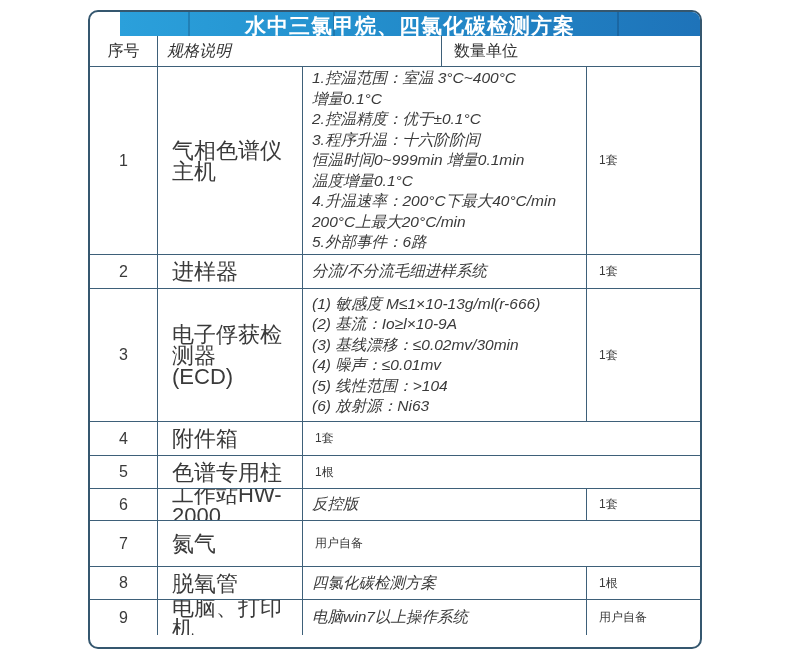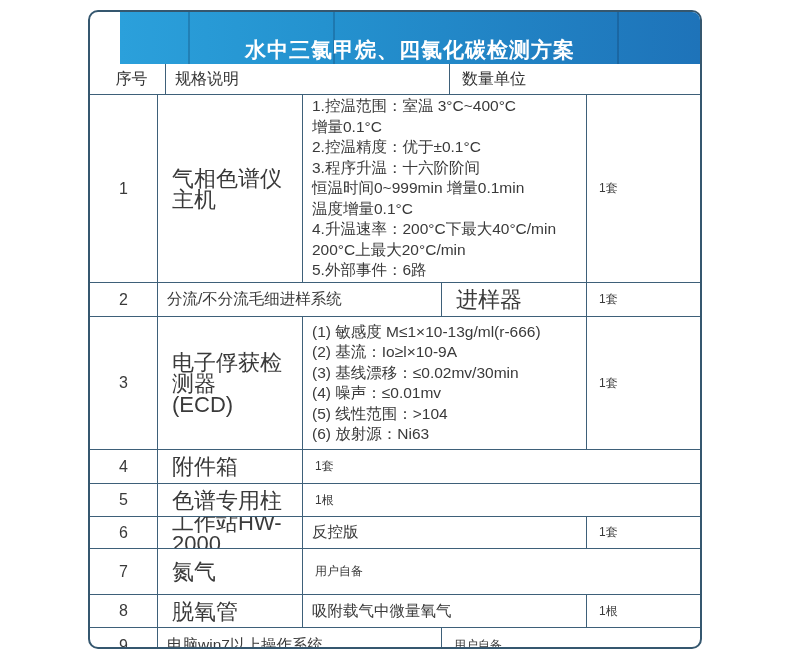--- a/index.html
+++ b/index.html
@@ -14,52 +14,52 @@
     left: 88px; top: 10px;
     width: 614px; height: 639px;
     box-sizing: border-box;
     border: 2px solid #35576F;
     border-radius: 10px;
     overflow: hidden;
     background: #ffffff;
   }
   .titlebar {
     position: relative;
-    height: 52px;
+    height: 24px;
     background: linear-gradient(90deg, #2BA0DB 0%, #2492CF 35%, #1E73B9 100%);
-    display: flex; align-items: flex-end; justify-content: center; margin-left: 30px;
+    display: flex; align-items: flex-start; justify-content: center; margin-left: 30px;
   }
   .titlebar .vline {
     position: absolute; top: 0; bottom: 0; width: 2px;
     background: rgba(13, 48, 84, 0.25);
   }
   .vl1 { left: 68px; } .vl2 { left: 213px; } .vl3 { left: 497px; }
   .title-text {
     position: relative;
     color: #ffffff;
     font-size: 21px;
     font-weight: bold;
     letter-spacing: 1px;
     z-index: 2;
   }
   .row {
     display: flex;
     box-sizing: border-box;
     border-top: 1.5px solid #3E6079;
   }
-  .row.hdr { border-top: none; padding-left: 8px; }
+  .row.hdr { border-top: none; }
   .cell {
     box-sizing: border-box;
     display: flex;
     align-items: center;
     overflow: hidden;
   }
   .c-no   { width: 68px;  justify-content: center; border-right: 1.5px solid #3E6079; font-size: 16px; }
   .c-name { width: 145px; padding-left: 14px; border-right: 1.5px solid #3E6079; font-size: 22px; white-space: pre-line; line-height: 21px; }
-  .c-spec { width: 284px; padding-left: 9px; padding-right: 4px; border-right: 1.5px solid #3E6079; font-size: 15.5px; white-space: pre-line; line-height: 20.5px; }
+  .c-spec { width: 284px; padding-left: 9px; padding-right: 4px; border-right: 1.5px solid #3E6079; font-size: 15.5px; white-space: pre-line; line-height: 20.5px; font-style: italic; }
   .c-qty  { flex: 1; padding-left: 12px; font-size: 12px; }
   .hdr .cell { font-size: 16px; color: #333; }
   
   .rh0 { height: 30px; }
   .rh1 { height: 188px; }
   .rh2 { height: 34px; }
   .rh3 { height: 133px; }
   .rh4 { height: 34px; }
   .rh5 { height: 33px; }
   .rh6 { height: 32px; }
@@ -95,22 +95,22 @@
 恒温时间0~999min 增量0.1min
 温度增量0.1°C
 4.升温速率：200°C下最大40°C/min
 200°C上最大20°C/min
 5.外部事件：6路</div>
     <div class="cell c-qty">1套</div>
   </div>
 
   <div class="row rh2">
     <div class="cell c-no">2</div>
+    <div class="cell c-name">进样器</div>
     <div class="cell c-spec">分流/不分流毛细进样系统</div>
-    <div class="cell c-name">进样器</div>
     <div class="cell c-qty">1套</div>
   </div>
 
   <div class="row rh3">
     <div class="cell c-no">3</div>
     <div class="cell c-name">电子俘获检测器
 (ECD)</div>
     <div class="cell c-spec">(1) 敏感度 M≤1×10-13g/ml(r-666)
 (2) 基流：Io≥l×10-9A
 (3) 基线漂移：≤0.02mv/30min
@@ -141,23 +141,24 @@
 
   <div class="row rh7">
     <div class="cell c-no">7</div>
     <div class="cell c-name">氮气</div>
     <div class="cell c-qty">用户自备</div>
   </div>
 
   <div class="row rh8">
     <div class="cell c-no">8</div>
     <div class="cell c-name">脱氧管</div>
-    <div class="cell c-spec">吸附载气中微量氧气</div>
+    <div class="cell c-spec">四氯化碳检测方案</div>
     <div class="cell c-qty">1根</div>
   </div>
 
   <div class="row rh9">
     <div class="cell c-no">9</div>
+    <div class="cell c-name">电脑、打印机</div>
     <div class="cell c-spec">电脑win7以上操作系统</div>
     <div class="cell c-qty">用户自备</div>
   </div>
 
 </div>
 
 </body></html>

